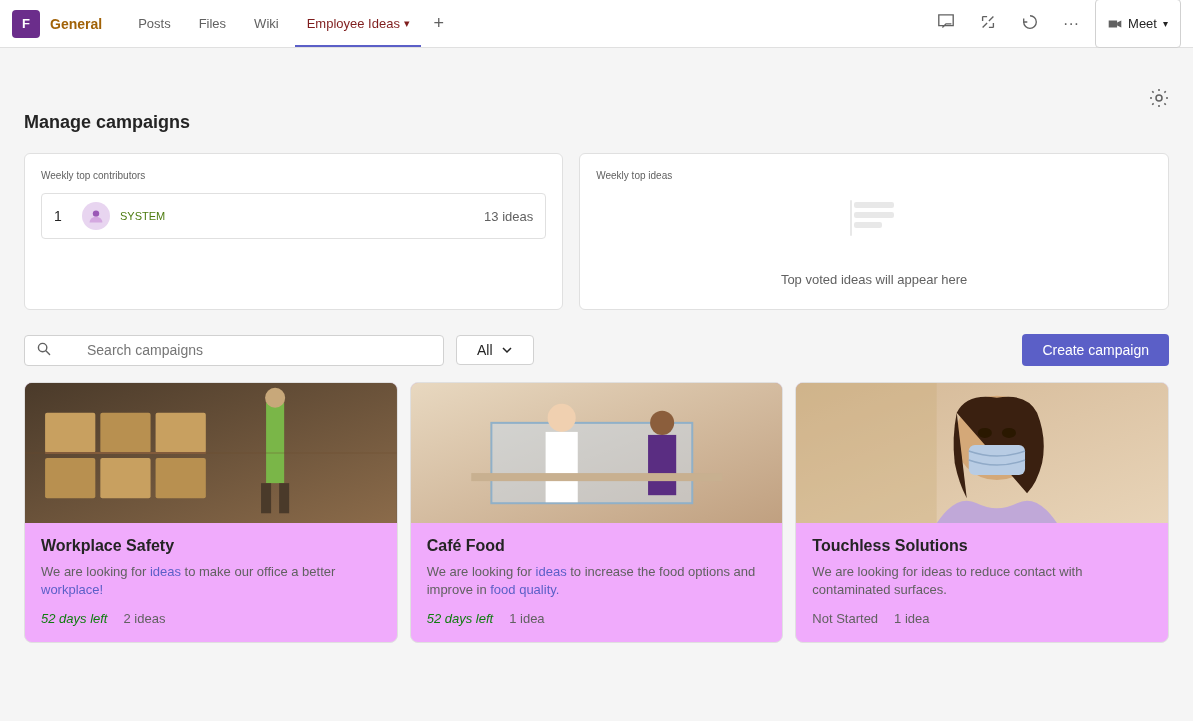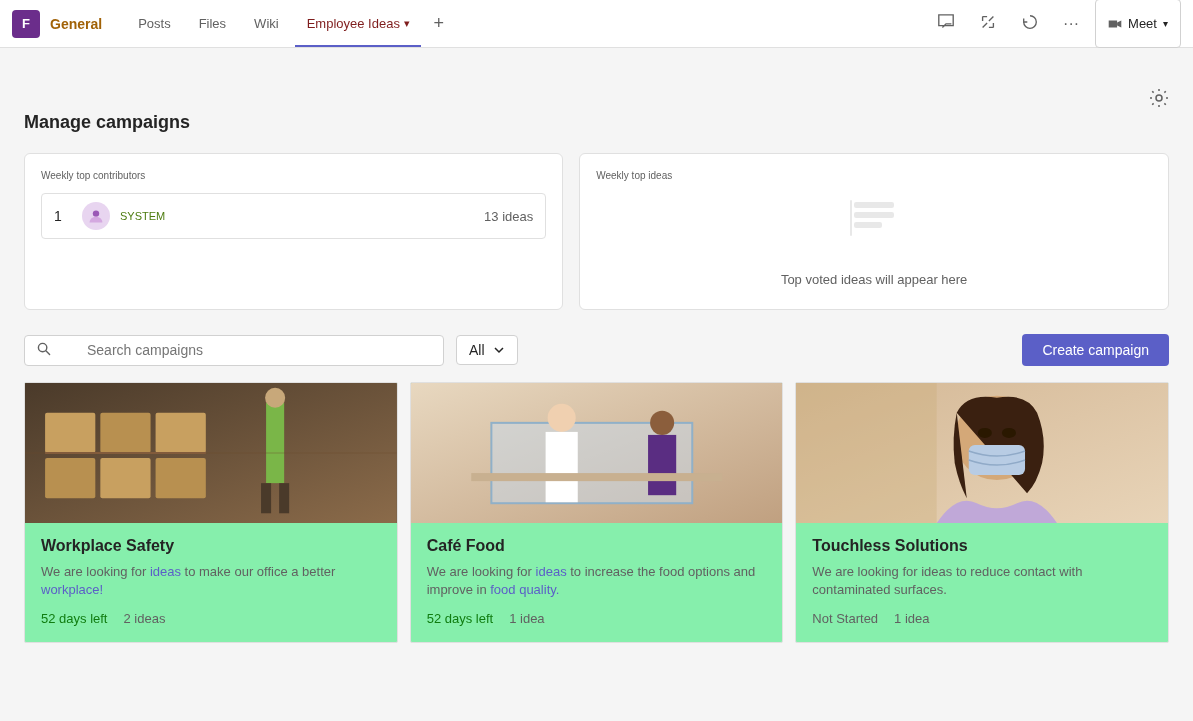--- a/index.html
+++ b/index.html
@@ -99,43 +99,43 @@
       border: 1px solid #d1d1d1; border-radius: 4px; padding: 6px 12px;
       flex: 1; max-width: 420px;
     }
     .search-icon { color: #616161; margin-right: 8px; font-size: 14px; }
     .search-input {
       border: none; outline: none; font-size: 14px; color: #616161;
       background: transparent; width: 100%; margin-left: 28px;
     }
     .filter-select {
       display: flex; align-items: center; background: #fff;
-      border: 1px solid #d1d1d1; border-radius: 4px; padding: 6px 12px;
+      border: 1px solid #d1d1d1; border-radius: 4px; padding: 6px 20px;
       cursor: pointer; gap: 8px; font-size: 14px; color: #242424;
     }
     .create-btn {
       margin-left: auto; background: #5b5fc7; color: #fff;
       border: none; border-radius: 4px; padding: 8px 20px;
       font-size: 14px; cursor: pointer; font-weight: 500;
     }
 
     
     .campaigns-grid {
       display: flex; gap: 12px;
     }
     .campaign-card {
-      background: #86efac; border-radius: 2px; overflow: hidden;
+      background: #f0abfc; border-radius: 8px; overflow: hidden;
       border: 1px solid #e0e0e0; flex: 1; cursor: pointer;
     }
     .card-body { padding: 14px 16px 16px; }
     .card-title { font-size: 16px; font-weight: 600; color: #242424; margin-bottom: 8px; }
     .card-desc { font-size: 13px; color: #616161; line-height: 1.4; margin-bottom: 12px; }
     .card-desc .highlight { color: #5b5fc7; }
     .card-footer { display: flex; align-items: center; gap: 16px; font-size: 13px; }
-    .days-left { color: #107c10; }
+    .days-left { color: #107c10; font-style: italic; }
     .idea-count { color: #616161; }
     .status-badge { color: #616161; }
 
     
     ::-webkit-scrollbar { width: 6px; }
     ::-webkit-scrollbar-track { background: #f0f0f0; }
     ::-webkit-scrollbar-thumb { background: #a0a0a0; border-radius: 3px; }
 
     
     .card-img-warehouse {

